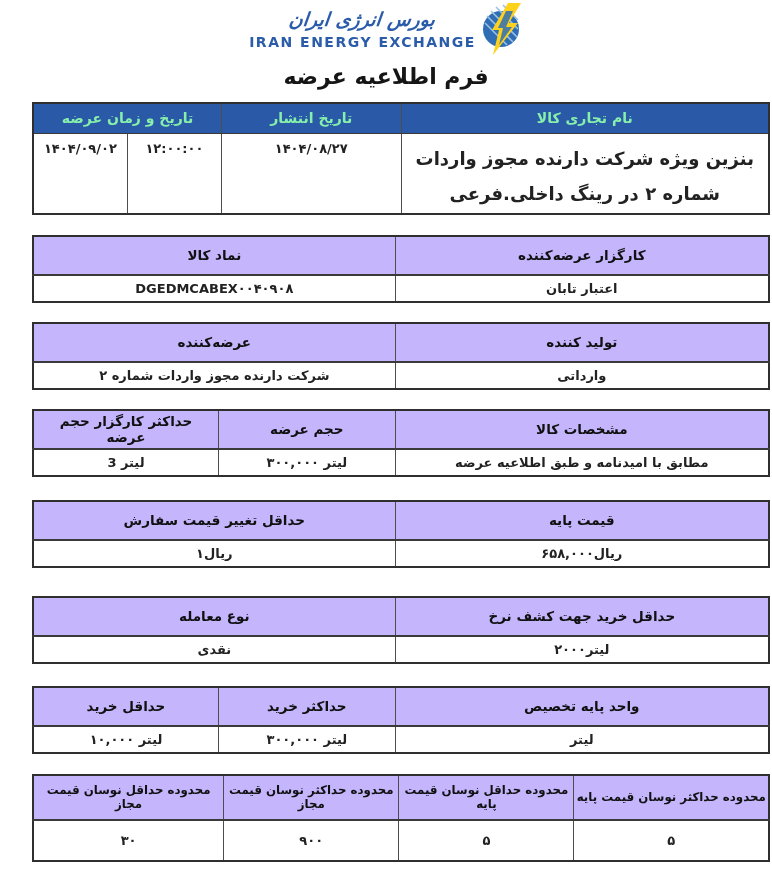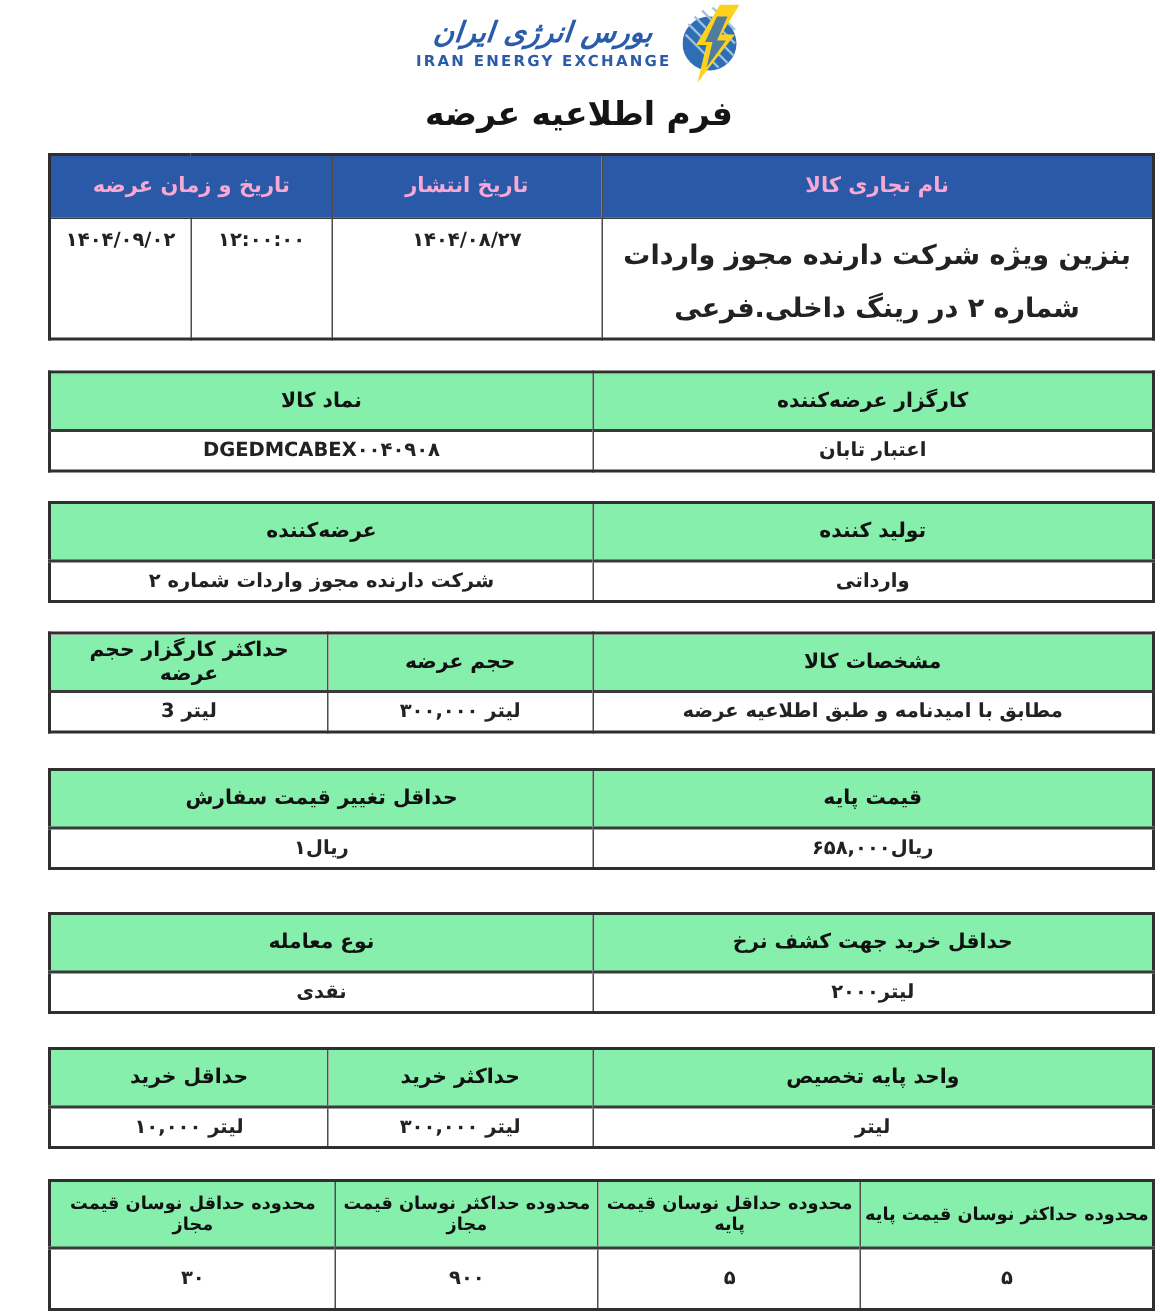--- a/index.html
+++ b/index.html
@@ -5,34 +5,34 @@
   * { box-sizing: border-box; }
   html, body { margin: 0; padding: 0; background: #ffffff; }
   body { width: 772px; font-family: "DejaVu Sans", sans-serif; color: #1a1a1a; }
   .page { width: 772px; min-height: 876px; padding-top: 2px; }
   .doc { width: 738px; margin: 0 2px 0 32px; }
 
   
   .brand { display: flex; flex-direction: row; justify-content: center; align-items: center; gap: 7px; direction: rtl; padding-top: 1px; }
   .brand-text { display: flex; flex-direction: column; align-items: center; }
   .brand-fa { color: #2a5caa; font-size: 19px; font-weight: 700; font-style: italic; line-height: 1.2; transform: skewX(-6deg); }
-  .brand-en { color: #2a5caa; font-size: 10px; font-weight: 700; letter-spacing: 1.5px; margin-top: 3px; }
+  .brand-en { color: #2a5caa; font-size: 14px; font-weight: 700; letter-spacing: 1.5px; margin-top: 3px; }
   .emblem { width: 40px; height: 52px; position: relative; flex: 0 0 auto; }
 
   
   .title { text-align: center; font-size: 22px; font-weight: 600; color: #151515; margin: 9px 0 13px 0; direction: rtl; }
 
   
   table { border-collapse: collapse; width: 100%; direction: rtl; table-layout: fixed; border: 2px solid #2f2f2f; margin-bottom: 19px; }
   th, td { border: 1px solid #4d4d4d; text-align: center; vertical-align: middle; padding: 2px 6px; overflow: hidden; }
-  th { background: #86efac; font-weight: 700; font-size: 13.5px; height: 39px; border-bottom: 2px solid #3a3a3a; color: #111; }
+  th { background: #c4b5fd; font-weight: 700; font-size: 13.5px; height: 39px; border-bottom: 2px solid #3a3a3a; color: #111; }
   td { font-weight: 600; font-size: 13px; height: 27px; color: #222; }
 
   .t-first { margin-bottom: 20px; }
-  .t-first th { background: #2a59a7; color: #f9a8d4; height: 42px; border-bottom-width: 1px; font-size: 14px; }
+  .t-first th { background: #2a59a7; color: #86efac; height: 30px; border-bottom-width: 1px; font-size: 14px; }
   .t-first td.tall { height: 58px; vertical-align: top; padding-top: 7px; }
   .t-first td.pname { line-height: 1.95; font-size: 18px; }
 
   .t-specs { margin-bottom: 23px; }
   .t-price { margin-bottom: 28px; }
   .t-disc  { margin-bottom: 22px; }
   .t-alloc { margin-bottom: 20px; }
   .t-fluct th { font-size: 11.8px; height: 45px; padding: 2px 1px; }
   .t-fluct td { height: 41px; }
 

